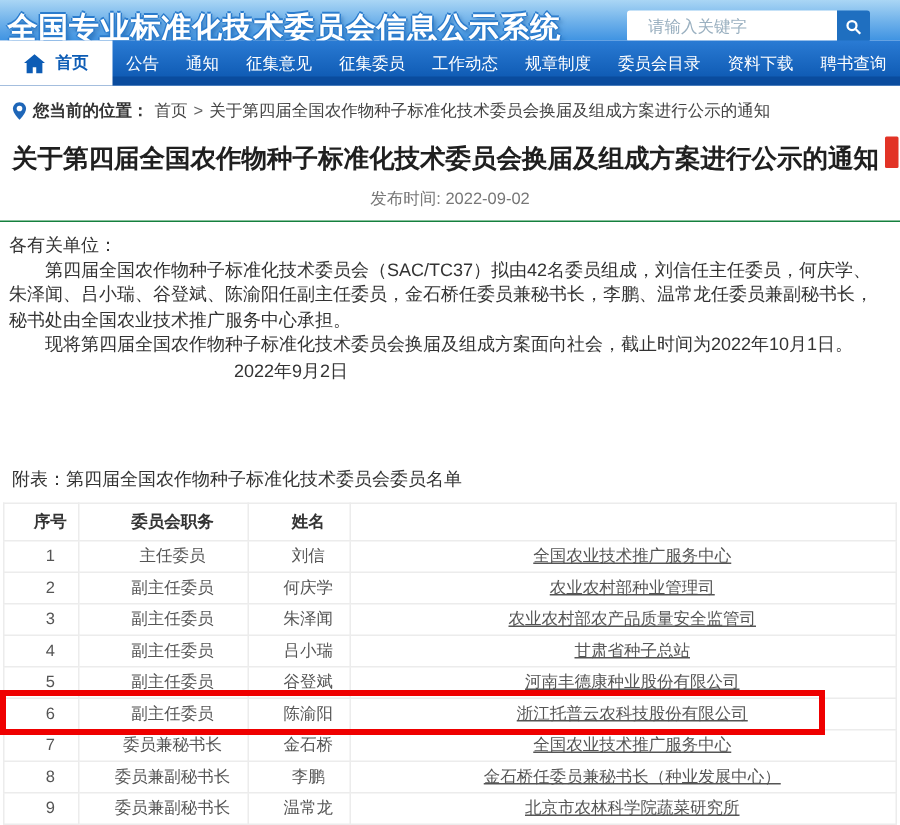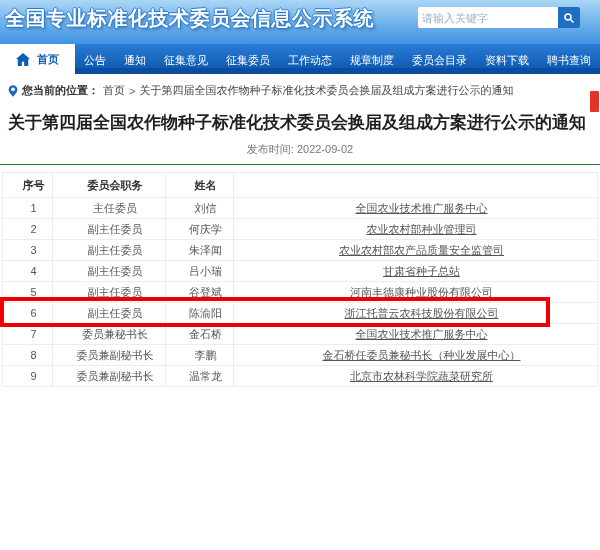--- a/index.html
+++ b/index.html
@@ -1,27 +1,27 @@
 <!DOCTYPE html>
 <html><head>
 <meta charset="utf-8">
 <style>
   * { margin:0; padding:0; box-sizing:border-box; }
   html,body { width:600px; height:550px; overflow:hidden; background:#fff;
     font-family:"Liberation Sans","DejaVu Sans",sans-serif; }
   .page { position:relative; width:600px; height:550px; background:#fff; }
 
   
-  .banner { position:relative; height:44px;
+  .banner { position:relative; height:27px;
     background:linear-gradient(180deg,#aad6f5 0%,#6db0ea 55%,#3f93e2 100%); }
   .banner h1 { position:absolute; left:5px; top:5px; font-size:20px; font-weight:bold;
     color:#fff; letter-spacing:.5px; white-space:nowrap;
     text-shadow:1px 0 #2b7ccd,-1px 0 #2b7ccd,0 1px #2b7ccd,0 -1px #2b7ccd,2px 2px 3px rgba(16,80,150,.55); }
   .search { position:absolute; right:20px; top:7px; display:flex; height:21px; }
-  .search input { width:140px; height:21px; border:none; outline:none; padding:0 4px;
+  .search input { width:140px; height:21px; border:none; outline:none; padding:0 14px;
     font-size:11px; color:#555; background:#fff; border-radius:2px 0 0 2px; }
   .search input::placeholder { color:#9ab0c0; }
   .search button { width:22px; height:21px; border:none; background:#1f6fc0;
     border-radius:0 2px 2px 0; display:flex; align-items:center; justify-content:center; cursor:pointer; }
 
   
   .navbar { position:relative; height:30px;
     background:linear-gradient(180deg,#2a7bd4 0%,#105cb5 80%); }
   .navbar .strip { position:absolute; left:0; right:0; bottom:0; height:6px; background:#0a4c9e; }
   .nav-items { position:relative; display:flex; height:30px; align-items:stretch; z-index:2; }
@@ -136,20 +136,27 @@
   </div>
 
   <main>
     <h2 class="article-title">关于第四届全国农作物种子标准化技术委员会换届及组成方案进行公示的通知</h2>
 
     <div class="pub-row">
       <span>发布时间:</span>
       <span>2022-09-02</span>
     </div>
 
+    <div class="body-text">
+      <p>各有关单位：</p>
+      <p class="indent">第四届全国农作物种子标准化技术委员会（SAC/TC37）拟由42名委员组成，刘信任主任委员，何庆学、朱泽闻、吕小瑞、谷登斌、陈渝阳任副主任委员，金石桥任委员兼秘书长，李鹏、温常龙任委员兼副秘书长，秘书处由全国农业技术推广服务中心承担。</p>
+      <p class="indent">现将第四届全国农作物种子标准化技术委员会换届及组成方案面向社会，截止时间为2022年10月1日。</p>
+      <p class="sign-date">2022年9月2日</p>
+      <p class="attach-line">附表：第四届全国农作物种子标准化技术委员会委员名单</p>
+    </div>
 
     <div class="table-wrap">
       <table id="committee-table">
         <colgroup>
             <col style="width:50px">
             <col style="width:113px">
             <col style="width:68px">
             <col>
           </colgroup>
         <thead>

